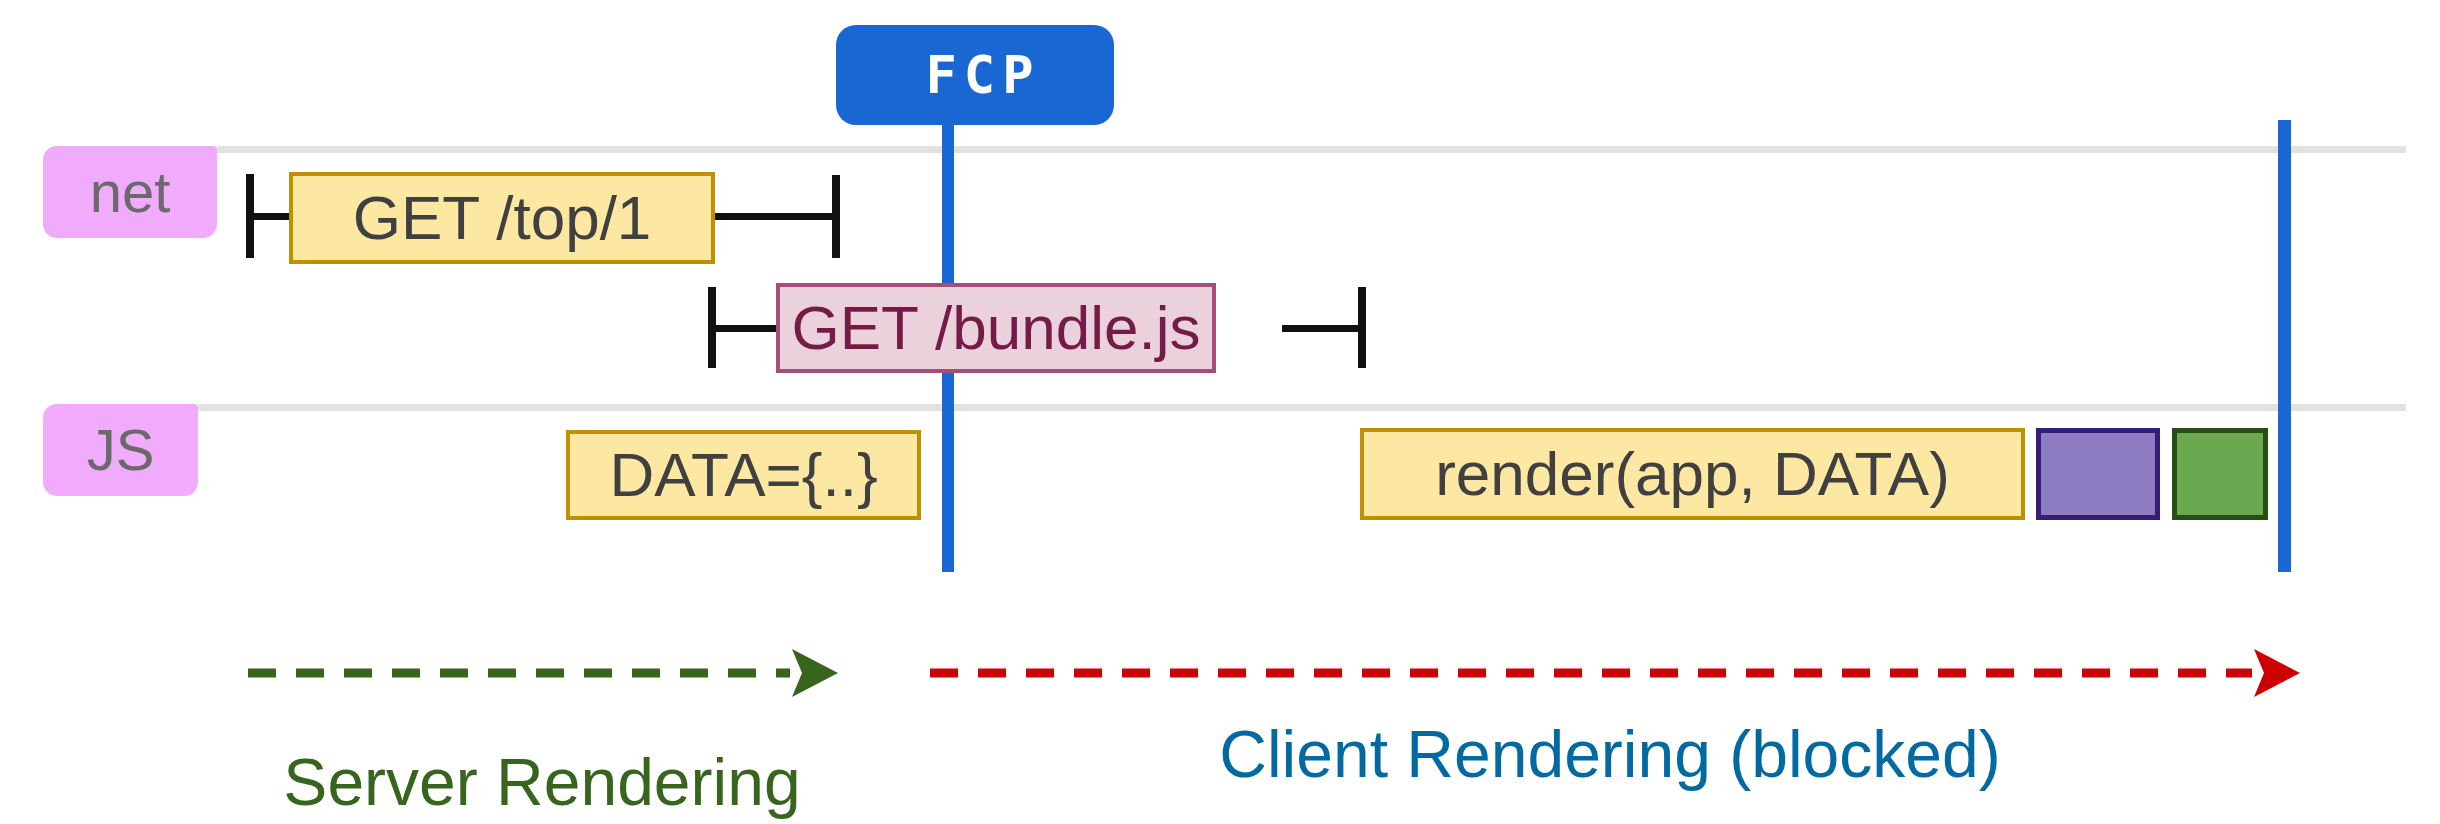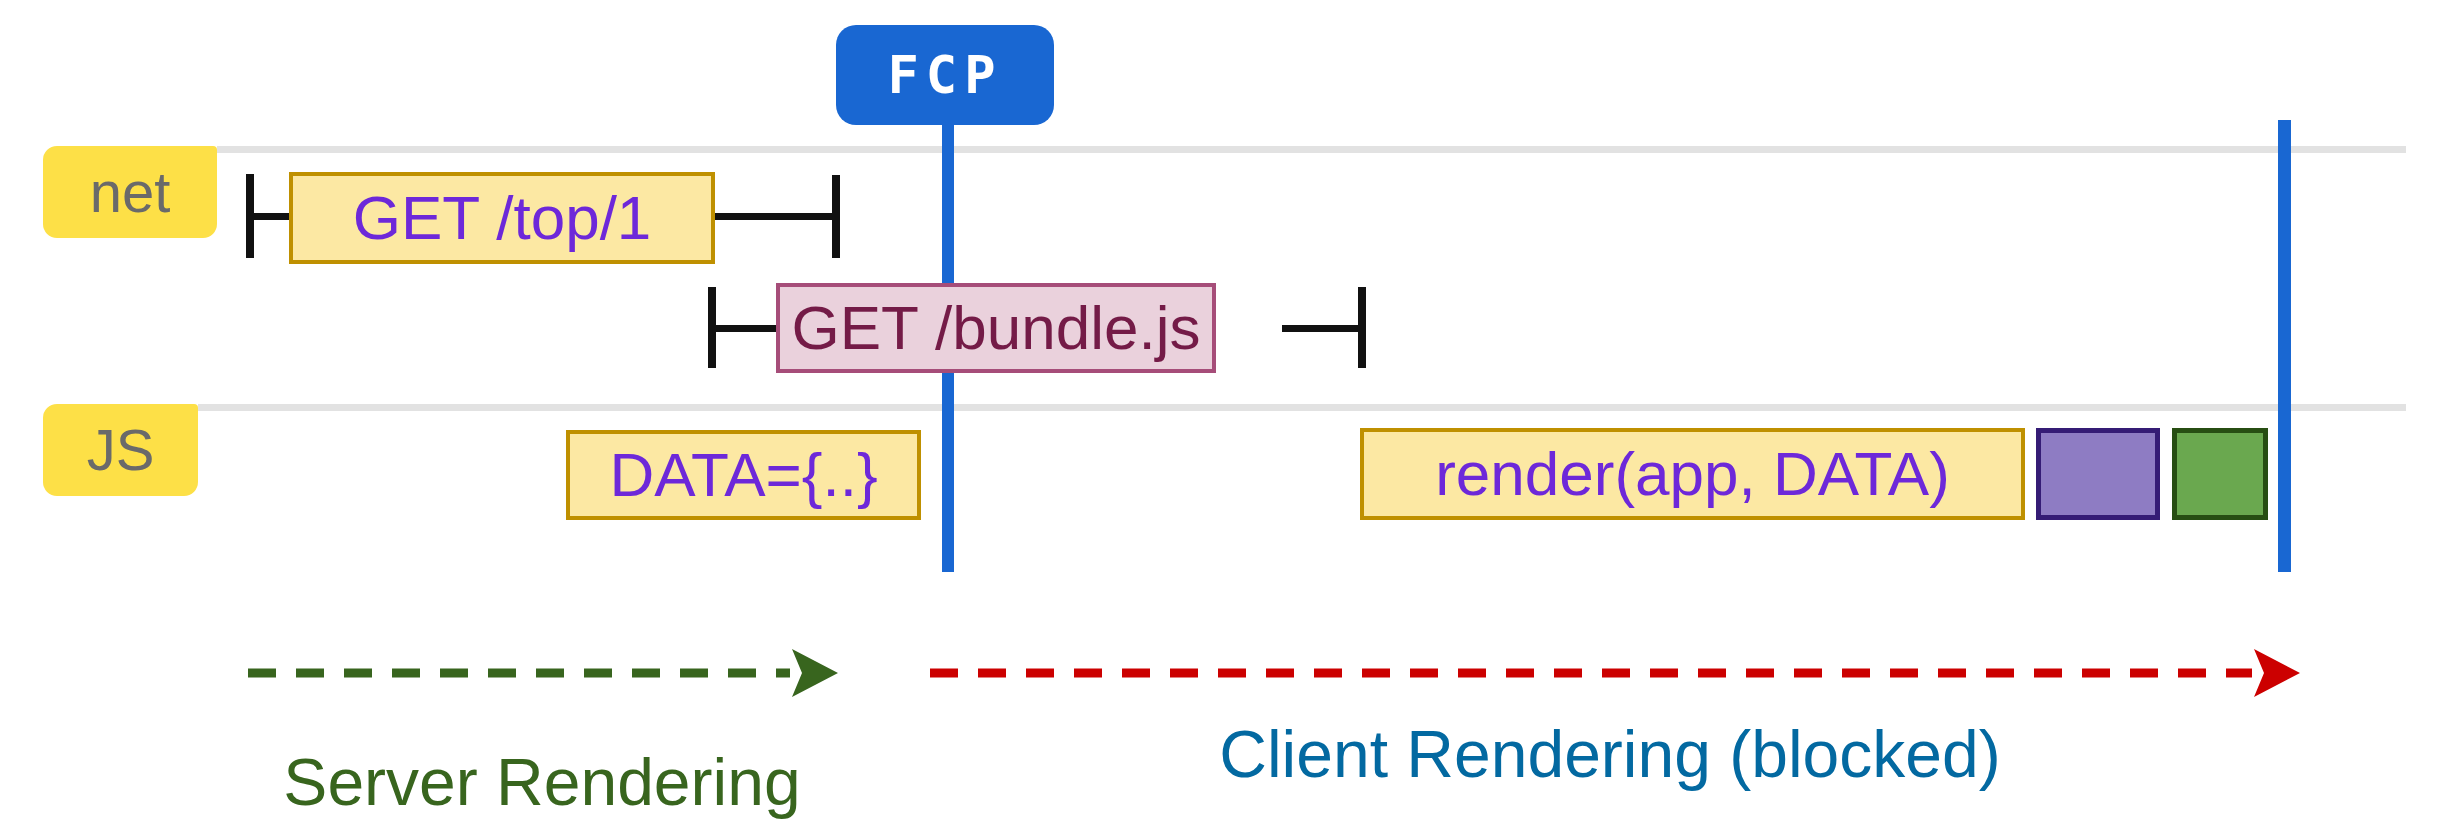--- a/index.html
+++ b/index.html
@@ -20,21 +20,21 @@
   .lane-line {
     position: absolute;
     height: 7px;
     background: #e2e2e2;
     z-index: 1;
   }
 
   
   .lane-tab {
     position: absolute;
-    background: #fde047;
+    background: #f0abfc;
     border-radius: 14px 4px 14px 14px;
     display: flex;
     align-items: center;
     justify-content: center;
     color: #6a6a6a;
     font-size: 58px;
     z-index: 2;
     line-height: 1;
   }
 
@@ -68,21 +68,21 @@
     justify-content: center;
     font-size: 62px;
     z-index: 3;
     box-sizing: border-box;
     line-height: 1;
     white-space: nowrap;
   }
   .event-box.yellow {
     background: #fce8a3;
     border: 4px solid #bf9000;
-    color: #6d28d9;
+    color: #404040;
   }
   .event-box.pink {
     background: #ead1dc;
     border: 4px solid #a64d79;
     color: #741b47;
   }
   .event-box.purple {
     background: #8e7cc3;
     border: 5px solid #351c75;
   }
@@ -127,21 +127,21 @@
   <div class="lane-tab" style="left:43px; top:146px; width:174px; height:92px;">
     <span>net</span>
   </div>
 
   <div class="lane-line" style="left:198px; top:404px; width:2208px;"></div>
   <div class="lane-tab" style="left:43px; top:404px; width:155px; height:92px;">
     <span>JS</span>
   </div>
 
   <div class="marker-line" style="left:942px; top:120px; width:12px; height:452px;"></div>
-  <div class="marker-badge" style="left:836px; top:25px; width:218px; height:100px;">
+  <div class="marker-badge" style="left:836px; top:25px; width:262px; height:100px;padding-left:16px;">
     <span>FCP</span>
   </div>
 
   <div class="marker-line" style="left:2278px; top:120px; width:13px; height:452px;"></div>
 
   <div class="tick" style="left:246px; top:174px; height:84px;"></div>
   <div class="conn" style="left:252px; top:213px; width:40px;"></div>
   <div class="event-box yellow" style="left:289px; top:172px; width:426px; height:92px;">
     <span>GET /top/1</span>
   </div>

